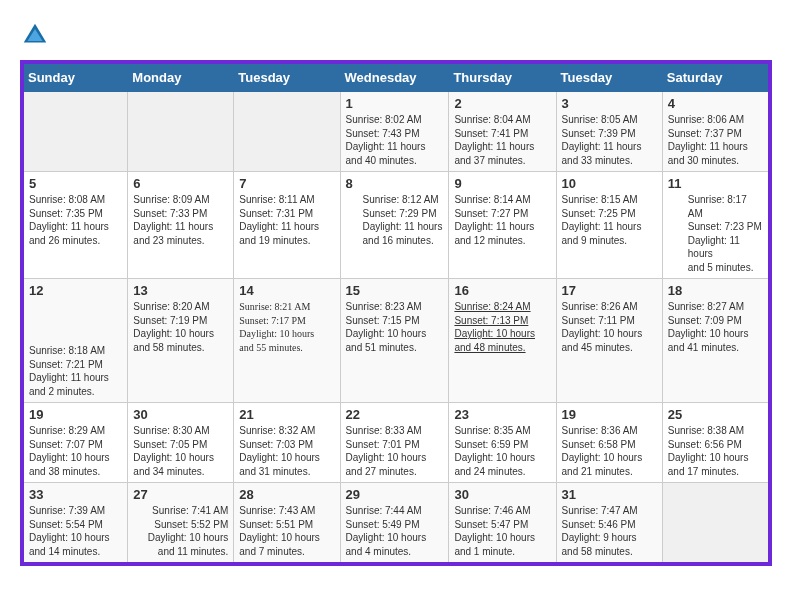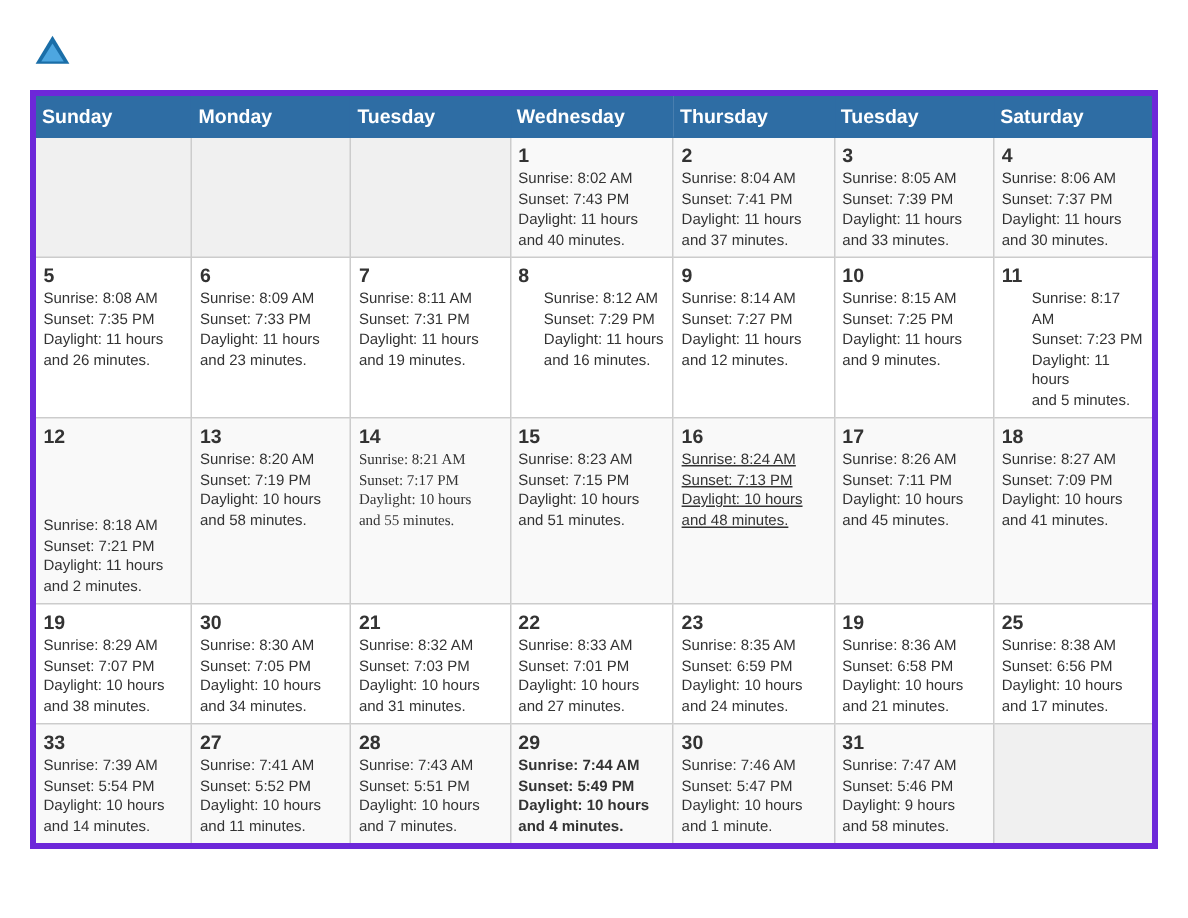--- a/index.html
+++ b/index.html
@@ -318,35 +318,35 @@
       <tr>
         <td>
           <span class="day-number">33</span>
           <div class="day-info" style="white-space: pre-line;">Sunrise: 7:39 AM
 Sunset: 5:54 PM
 Daylight: 10 hours
 and 14 minutes.</div>
         </td>
         <td>
           <span class="day-number">27</span>
-          <div class="day-info" style="white-space: pre-line;">Sunrise: 7:41 AM
+          <div class="day-info" style="white-space: pre-line; text-align: right;">Sunrise: 7:41 AM
 Sunset: 5:52 PM
 Daylight: 10 hours
 and 11 minutes.</div>
         </td>
         <td>
           <span class="day-number">28</span>
           <div class="day-info" style="white-space: pre-line;">Sunrise: 7:43 AM
 Sunset: 5:51 PM
 Daylight: 10 hours
 and 7 minutes.</div>
         </td>
         <td>
           <span class="day-number">29</span>
-          <div class="day-info" style="white-space: pre-line; font-weight: bold;">Sunrise: 7:44 AM
+          <div class="day-info" style="white-space: pre-line;">Sunrise: 7:44 AM
 Sunset: 5:49 PM
 Daylight: 10 hours
 and 4 minutes.</div>
         </td>
         <td>
           <span class="day-number">30</span>
           <div class="day-info" style="white-space: pre-line;">Sunrise: 7:46 AM
 Sunset: 5:47 PM
 Daylight: 10 hours
 and 1 minute.</div>

